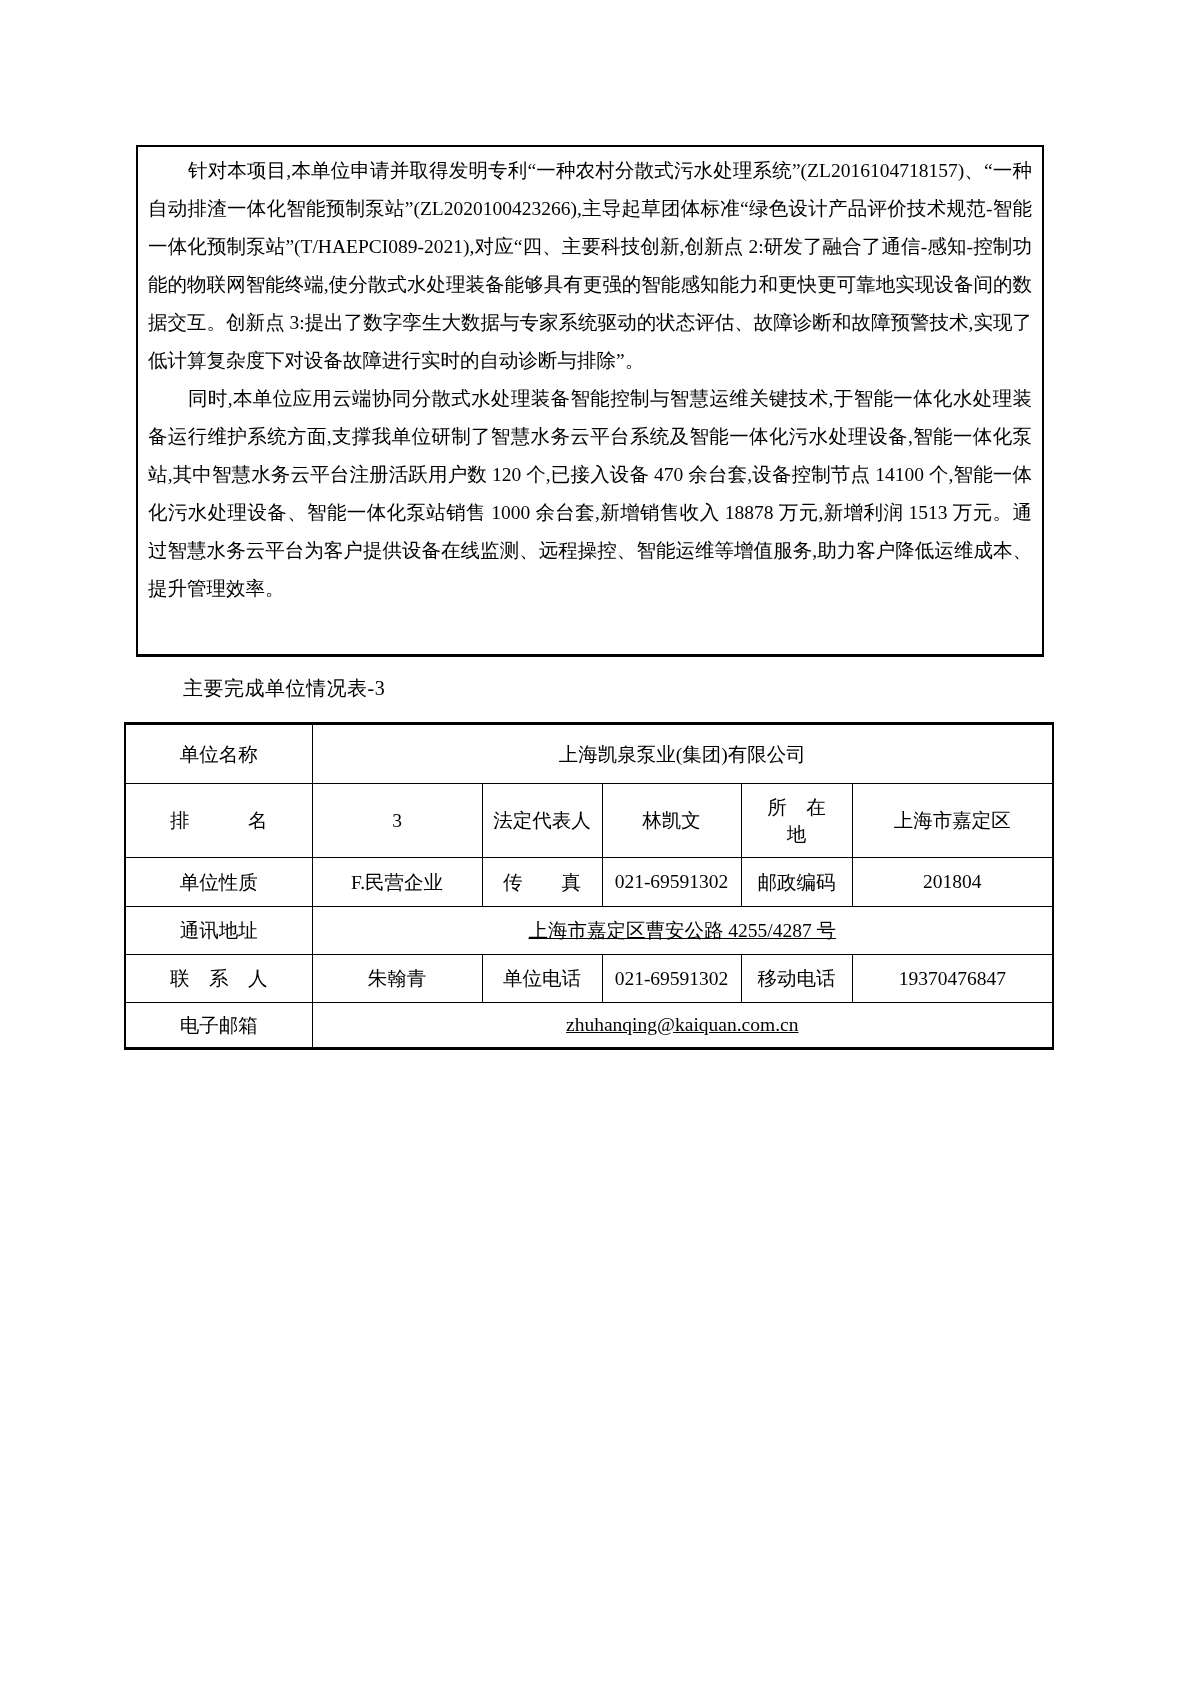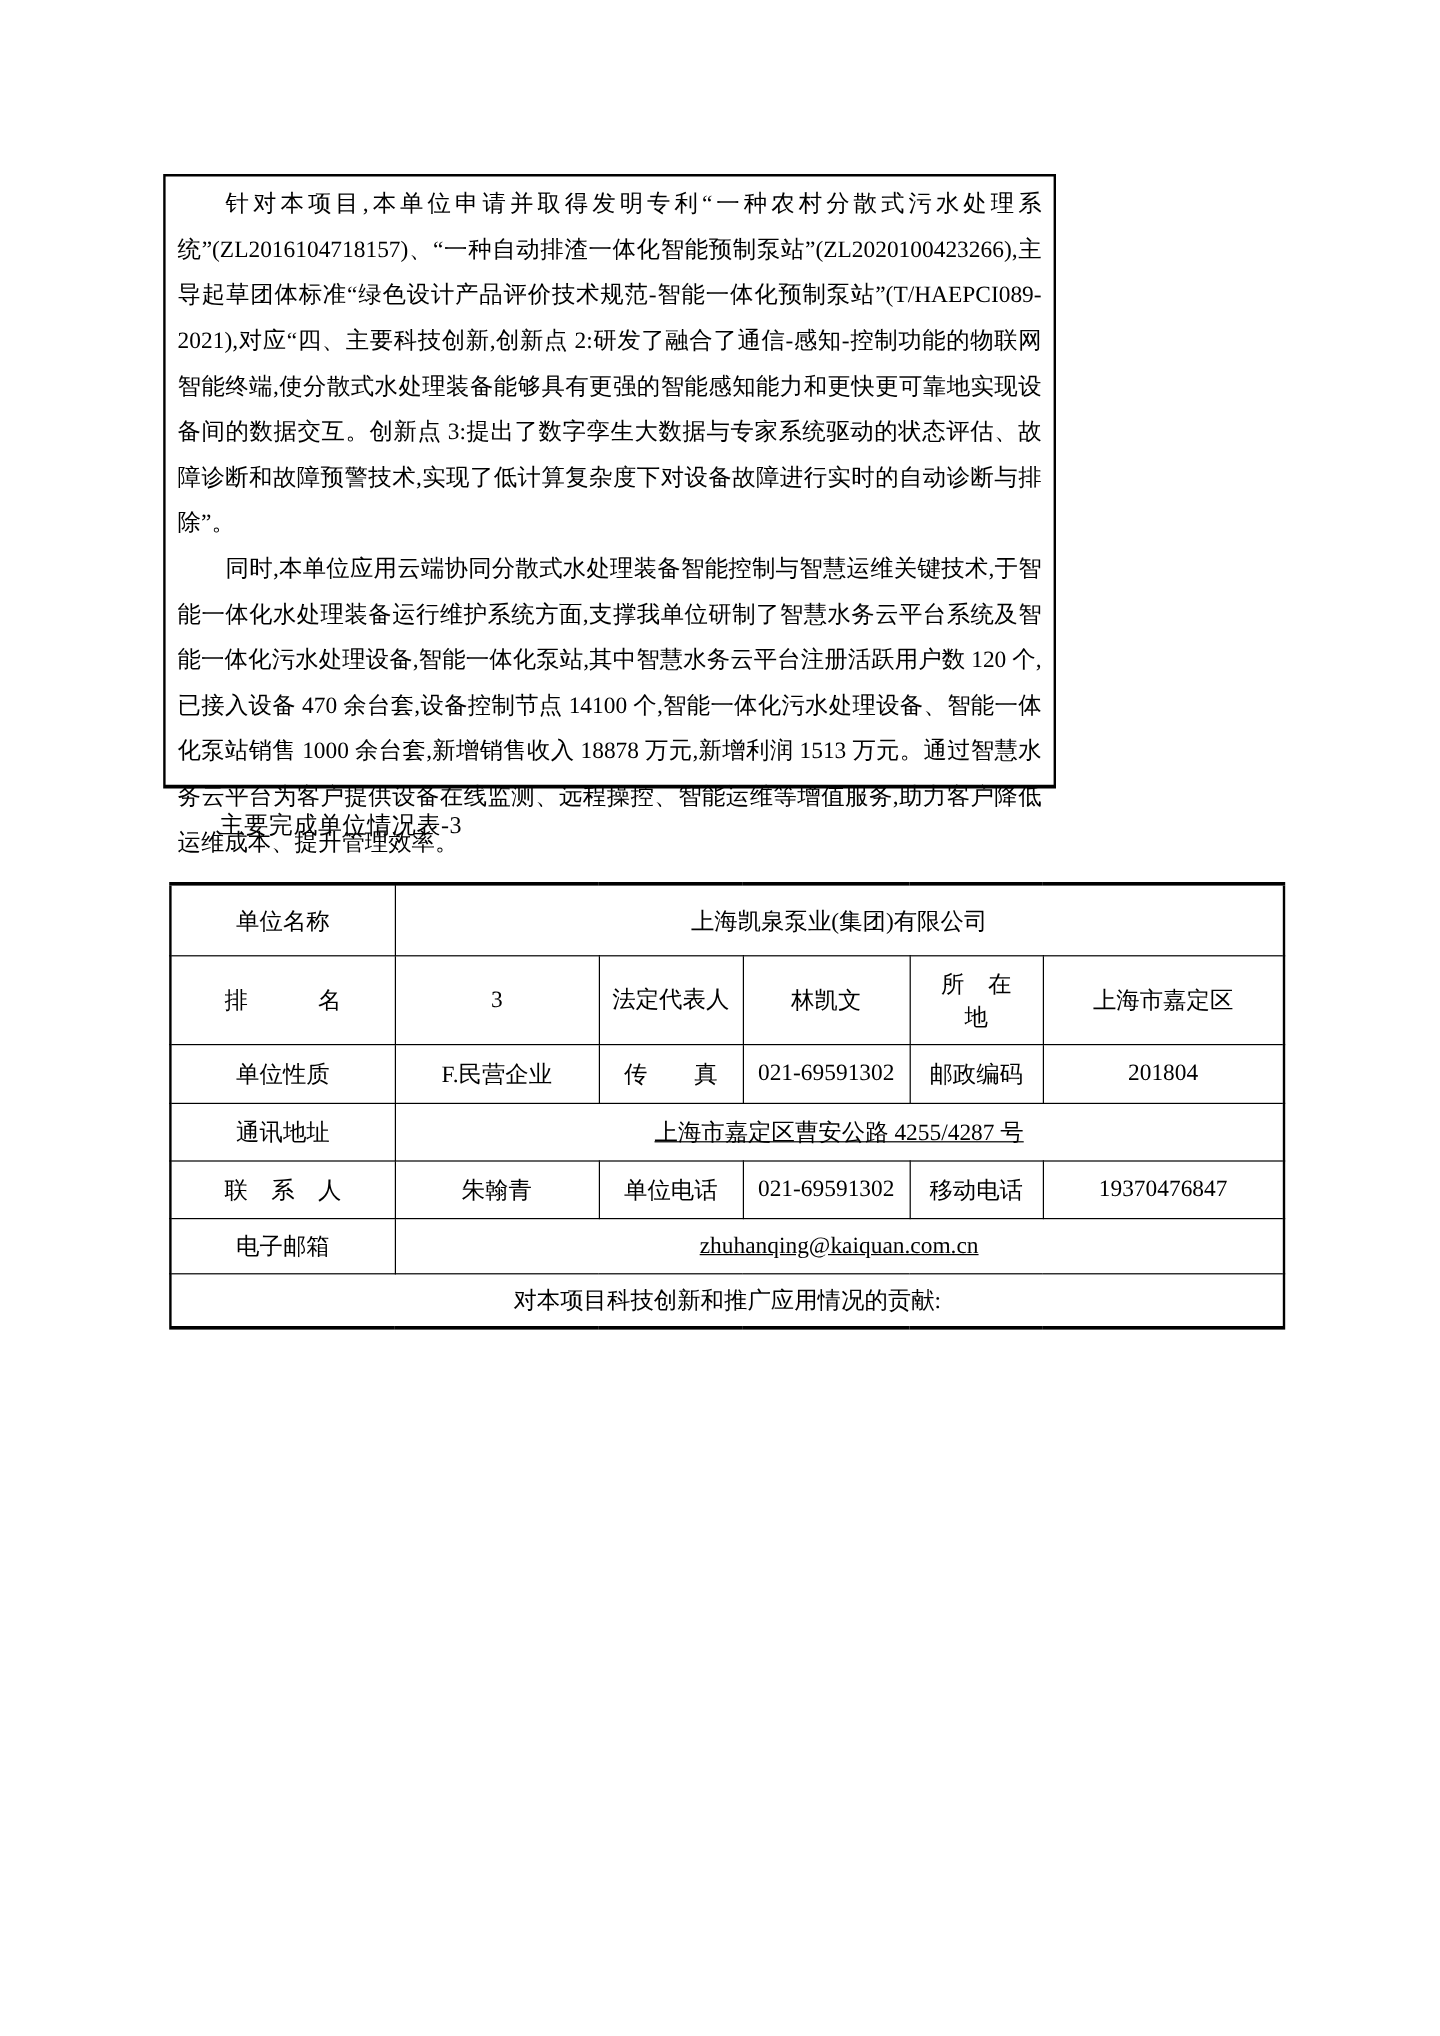--- a/index.html
+++ b/index.html
@@ -9,21 +9,21 @@
     height:1697px;
     background:#ffffff;
     color:#000000;
     font-family:"Liberation Serif","DejaVu Serif",serif;
     overflow:hidden;
   }
   
   .summary-box{
     position:absolute;
     left:136px; top:145px;
-    width:744px; height:512px;
+    width:908px; height:512px;
     box-sizing:border-box;
     border:2px solid #000;
     border-bottom-width:3px;
     padding:5px 10px 6px 10px;
   }
   .summary-box p{
     margin:0;
     font-size:19.5px;
     line-height:38px;
     text-align:justify;
@@ -35,28 +35,27 @@
     position:absolute;
     left:183px; top:674px;
     font-family:Liberation Serif, serif;
     font-size:20px;
     line-height:28px;
     letter-spacing:0.5px;
   }
   
   table.unit-table{
     position:absolute;
-    left:141px; top:722px;
+    left:124px; top:722px;
     width:928px;
     border-collapse:collapse;
     table-layout:fixed;
     border:2px solid #000;
     border-top-width:3px;
     border-bottom-width:3px;
-    margin-top:13px;
   }
   table.unit-table td{
     border:1.5px solid #000;
     text-align:center;
     vertical-align:middle;
     font-size:19.5px;
     font-family:"Liberation Serif","DejaVu Serif",serif;
     padding:0 8px;
     overflow:hidden;
   }
@@ -121,19 +120,16 @@
         <td>朱翰青</td>
         <td>单位电话</td>
         <td>021-69591302</td>
         <td>移动电话</td>
         <td>19370476847</td>
       </tr>
       <tr style="height:46px">
         <td>电子邮箱</td>
         <td colspan="5" class="cell-left email-value">zhuhanqing@kaiquan.com.cn</td>
       </tr>
-      <tr style="height:45px">
-        <td colspan="6" class="contribution-cell">对本项目科技创新和推广应用情况的贡献:</td>
-      </tr>
     </tbody>
   </table>
 
 </div>
 
 </body></html>

